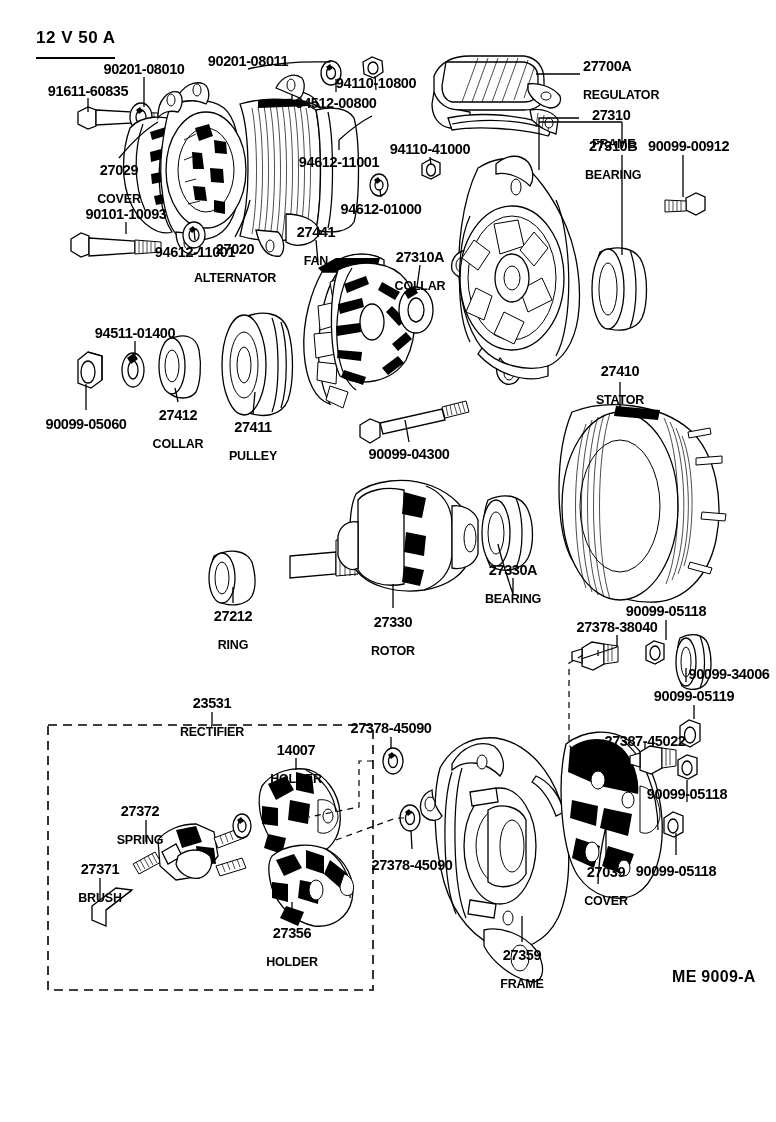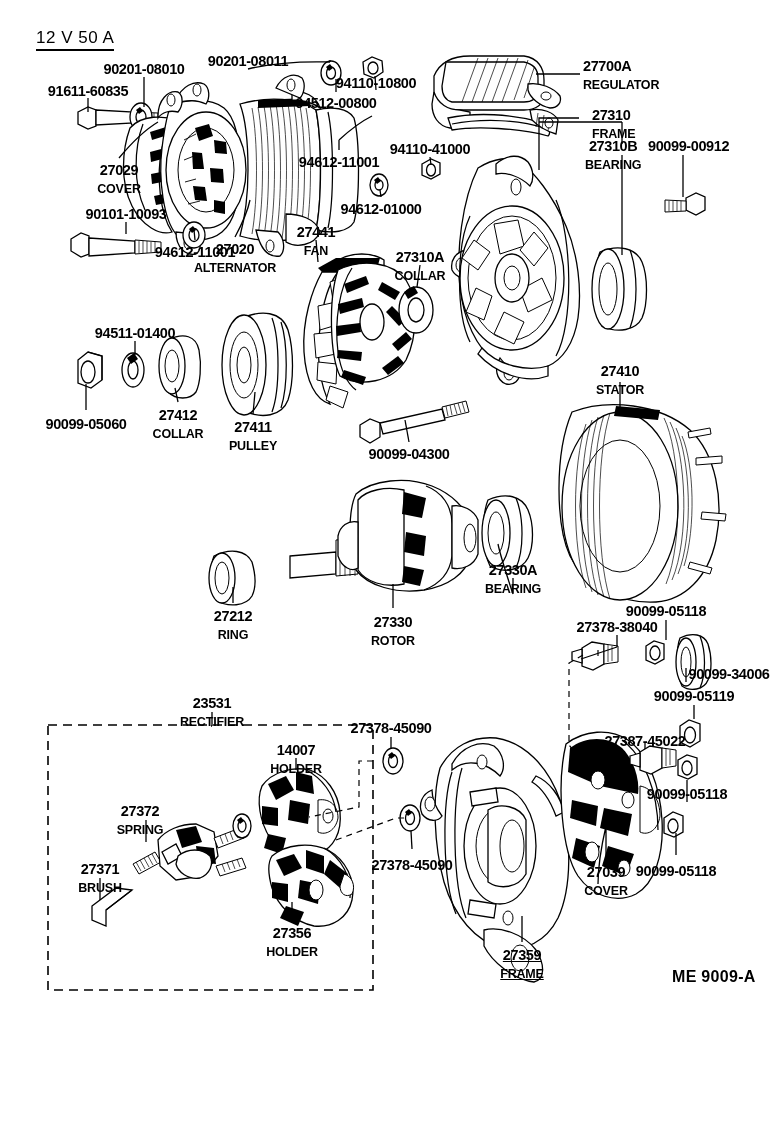--- a/index.html
+++ b/index.html
@@ -6,24 +6,24 @@
   html,body{margin:0;padding:0;background:#ffffff;}
   body{
     width:776px;height:1122px;position:relative;overflow:hidden;
     font-family:"Liberation Sans", sans-serif;
     color:#000;
   }
   #sheet{position:absolute;inset:0;width:776px;height:1122px;}
   svg#art{position:absolute;left:0;top:0;width:776px;height:1122px;}
   .lbl{position:absolute;font-size:14.5px;font-weight:bold;letter-spacing:-0.4px;
        line-height:1.0;white-space:nowrap;color:#000;}
-  .lbl .sub{display:block;font-size:12.5px;font-weight:bold;letter-spacing:-0.2px;margin-top:5px;}
+  .lbl .sub{display:block;font-size:12.5px;font-weight:bold;letter-spacing:-0.2px;margin-top:15px;}
   .lbl.ctr{text-align:center;transform:translateX(-50%);}
-  .title{position:absolute;left:36px;top:28px;font-size:17px;font-weight:normal;
-         letter-spacing:0.5px;padding-bottom:1px;border-bottom:2.5px solid #000;}
+  .title{position:absolute;left:36px;top:28px;font-size:17px;font-weight:bold;
+         letter-spacing:0.5px;padding-bottom:9px;border-bottom:2.5px solid #000;}
   .footer{position:absolute;left:672px;top:968px;font-size:16px;font-weight:bold;letter-spacing:0.3px;}
   .ln{stroke:#000;stroke-width:1.25;fill:none;}
   .thin{stroke:#000;stroke-width:0.9;fill:none;}
   .hair{stroke:#000;stroke-width:0.7;fill:none;}
   .fillw{fill:#fff;stroke:#000;stroke-width:1.3;}
   .fillw2{fill:#fff;stroke:#000;stroke-width:1.0;}
   .fillk{fill:#000;stroke:none;}
   .dash{stroke:#000;stroke-width:1.6;fill:none;stroke-dasharray:9 6;}
   .dashthin{stroke:#000;stroke-width:1.2;fill:none;stroke-dasharray:6 5;}
   .leader{stroke:#000;stroke-width:1.3;fill:none;}
@@ -653,19 +653,19 @@
   <div class="lbl ctr" style="left:140px; top:804px;">
       <span>27372</span>
       <span class="sub">SPRING</span></div>
   <div class="lbl ctr" style="left:100px; top:862px;">
       <span>27371</span>
       <span class="sub">BRUSH</span></div>
   <div class="lbl ctr" style="left:412px; top:858px;"><span>27378-45090</span></div>
   <div class="lbl ctr" style="left:292px; top:926px;">
       <span>27356</span>
       <span class="sub">HOLDER</span></div>
-  <div class="lbl ctr" style="left:522px; top:948px;text-decoration:underline;">
+  <div class="lbl ctr" style="left:522px; top:948px;">
       <span>27359</span>
       <span class="sub">FRAME</span></div>
 
   <div class="footer">ME 9009-A</div>
 
 </div>
 
 </body></html>

